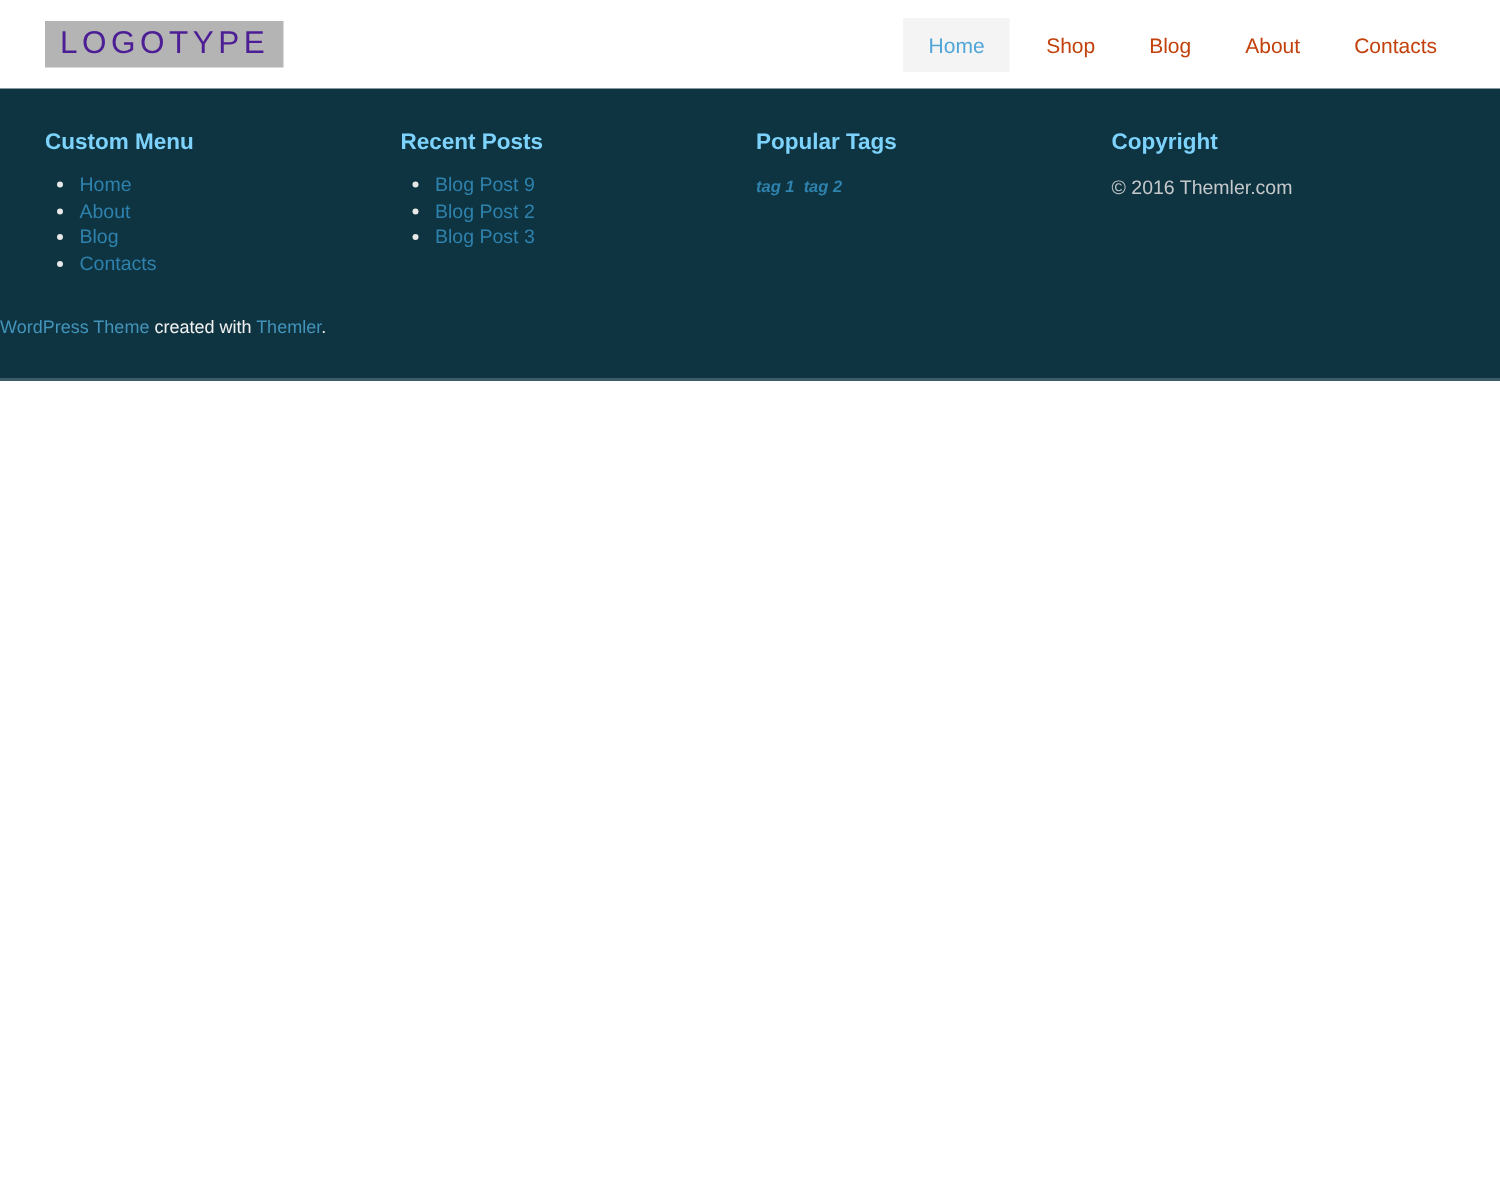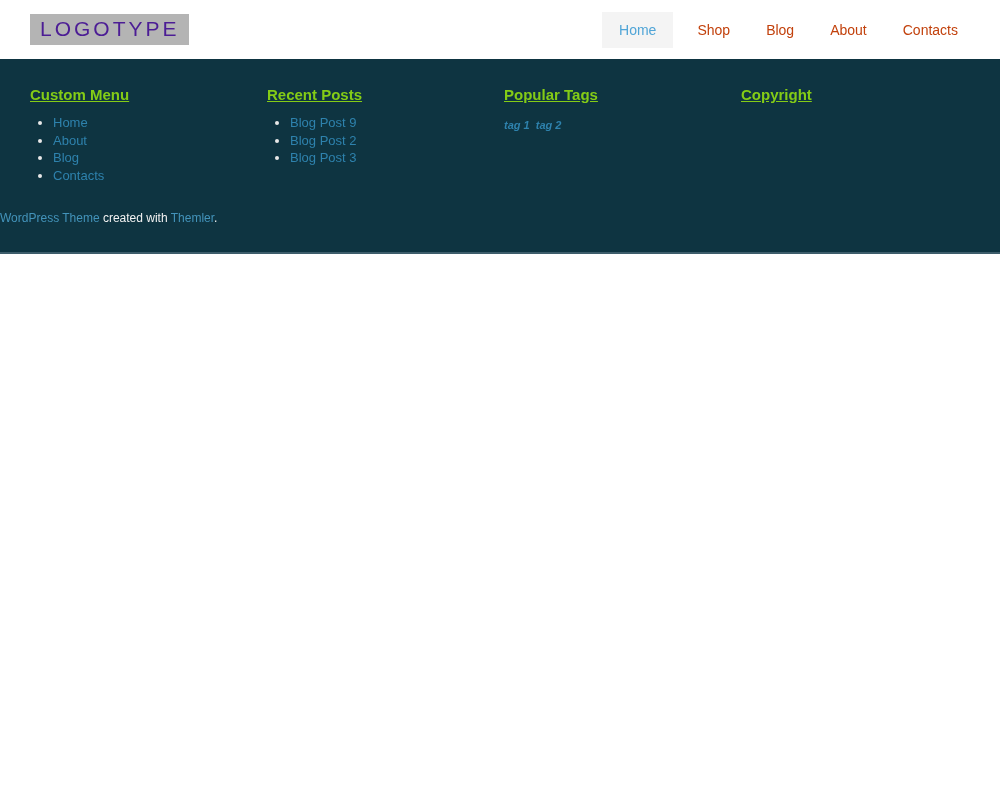--- a/index.html
+++ b/index.html
@@ -63,22 +63,21 @@
   }
   .footer-cols {
     display: flex;
     padding-left: 30px;
   }
   .fcol { width: 237px; }
   .fcol h3 {
     margin: 0 0 11px 0;
     font-size: 15px;
     font-weight: bold;
-    color: #84cc16;
-    text-decoration: underline;
+    color: #7dd3fc;
   }
   .fcol ul {
     margin: 0;
     padding-left: 23px;
   }
   .fcol li {
     font-size: 13px;
     line-height: 17.5px;
     color: #e8e8e8;
   }
@@ -158,20 +157,21 @@
       <div class="fcol">
         <h3>Popular Tags</h3>
         <div class="tags-wrap">
           <a class="tag-link">tag 1</a>
           <a class="tag-link">tag 2</a>
         </div>
       </div>
 
       <div class="fcol">
         <h3>Copyright</h3>
+        <div class="copyright-text">© 2016 Themler.com</div>
       </div>
 
     </div>
 
     <div class="footer-credit">
       <a>WordPress Theme</a><span> created with </span><a>Themler</a><span>.</span>
     </div>
   </footer>
 
   <main></main>

